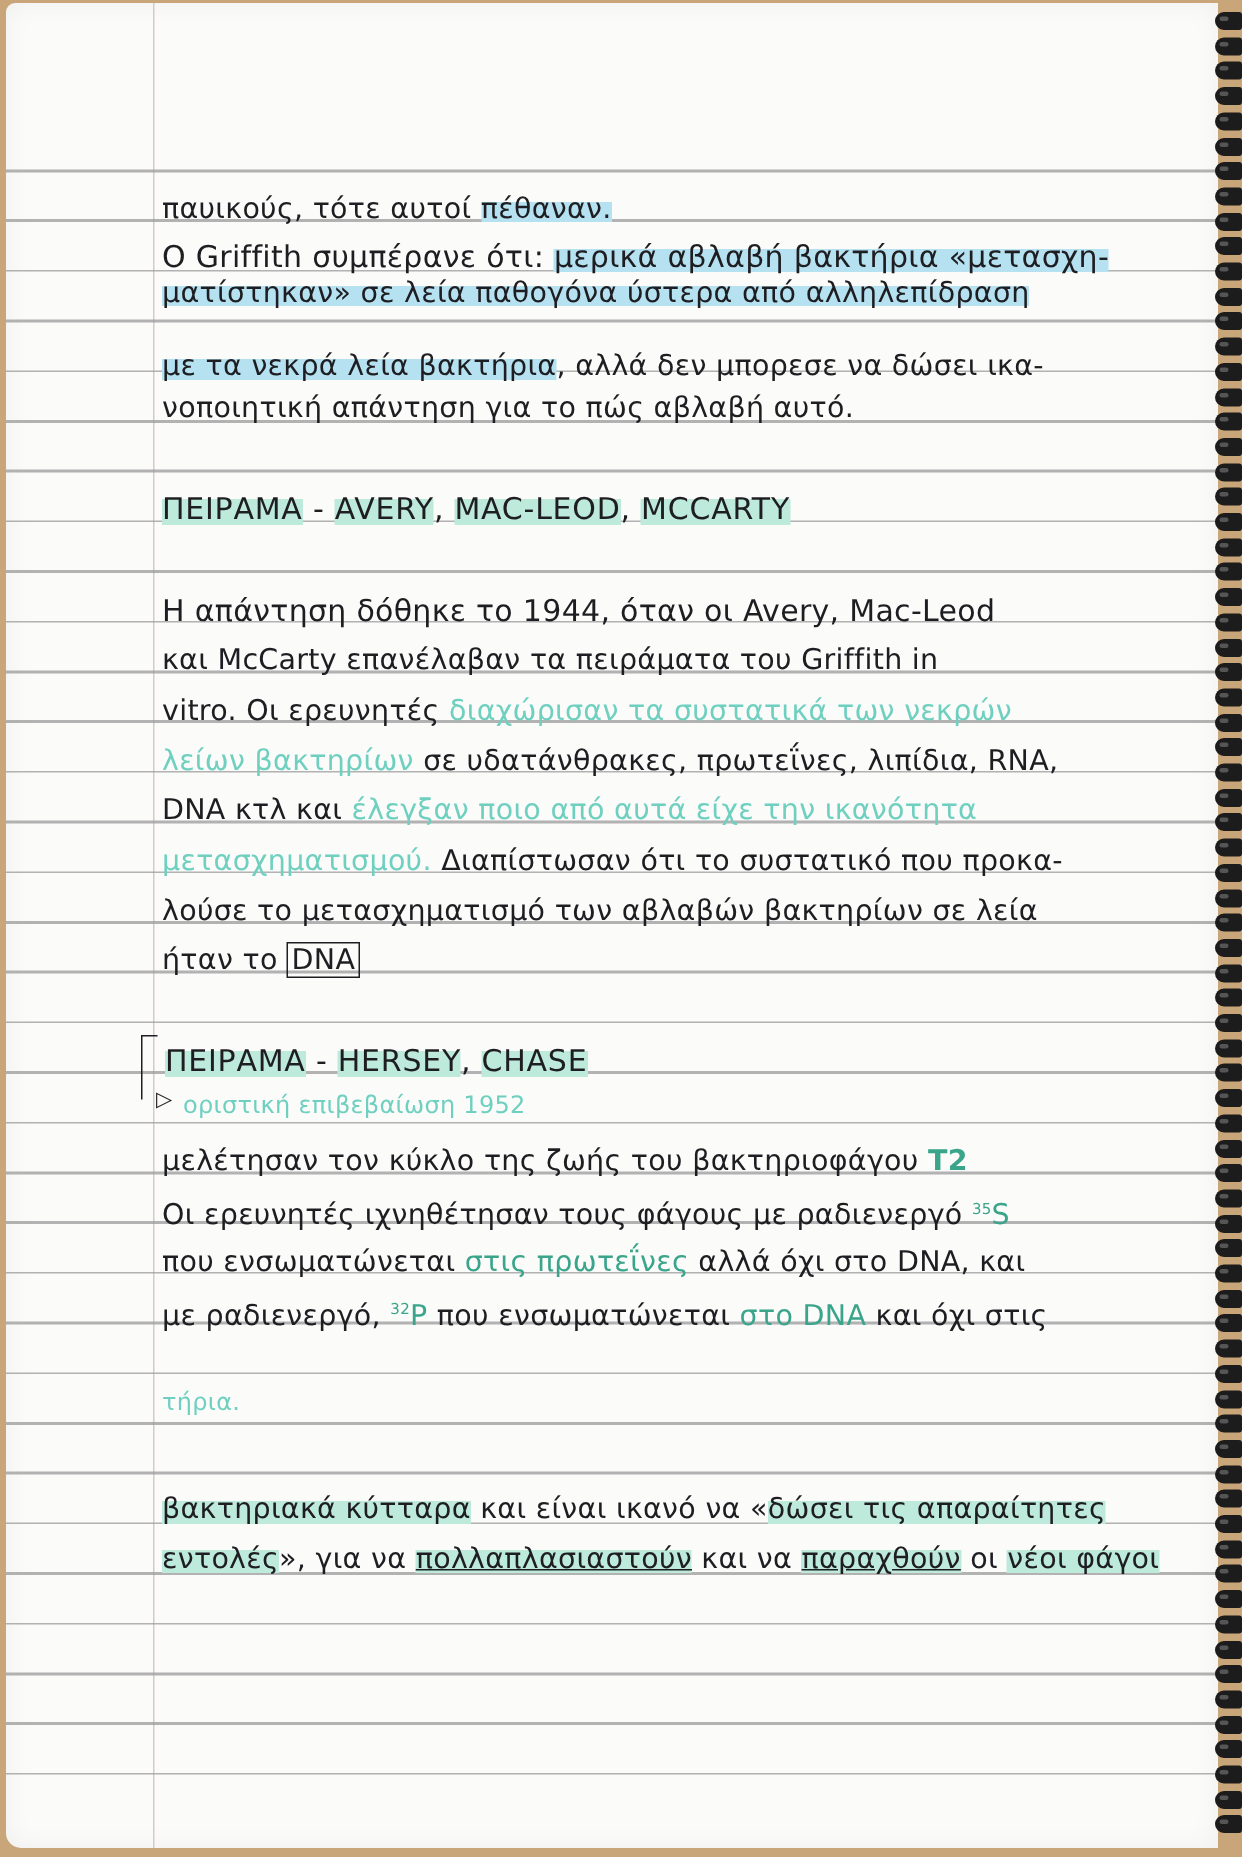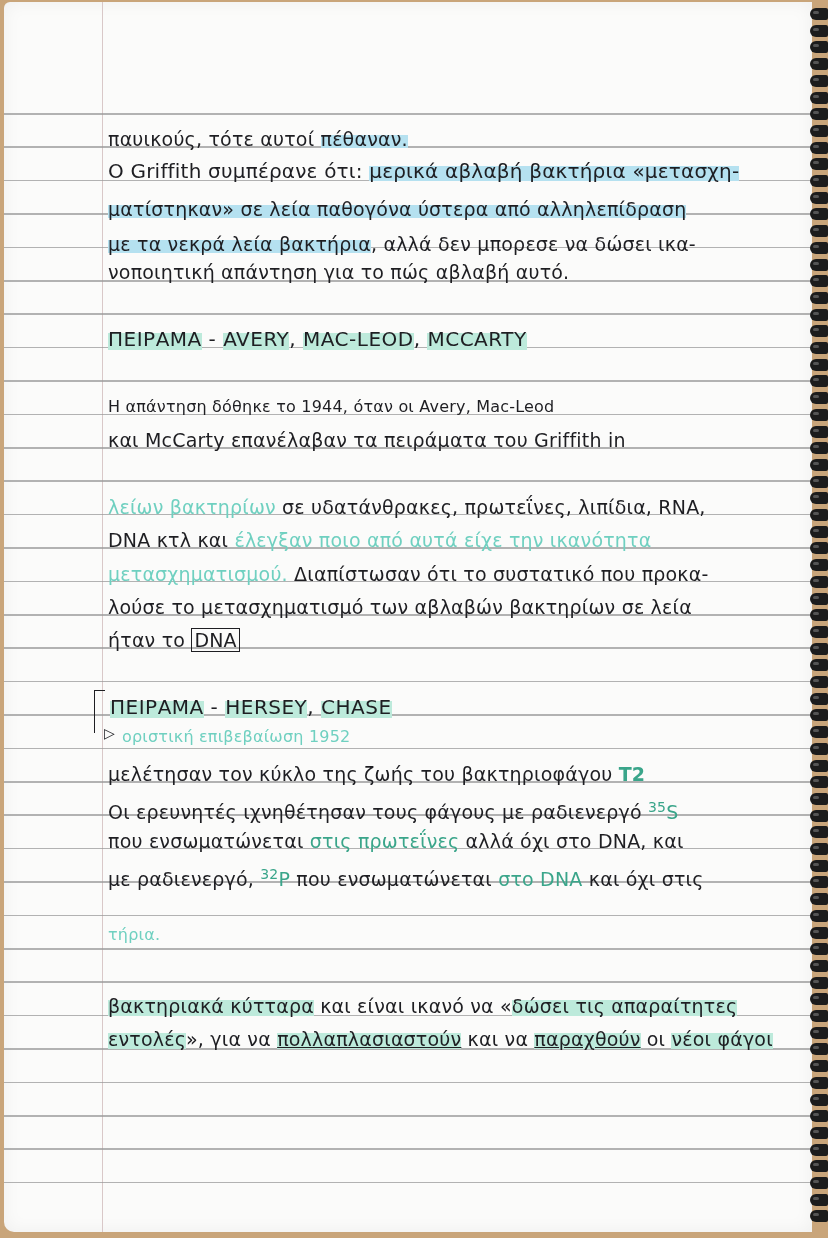--- a/index.html
+++ b/index.html
@@ -12,21 +12,21 @@
   .ring{position:absolute;right:0;width:18px;height:12px;background:#1c1c1c;border-radius:6px 2px 2px 6px;}
   .ring::after{content:"";position:absolute;left:3px;top:3px;width:6px;height:3px;background:#555;border-radius:2px;}
   .line{position:absolute;left:104px;white-space:nowrap;font-size:19px;color:#1e1e22;letter-spacing:.2px;line-height:26px;}
   .hl-blue{background:linear-gradient(transparent 30%,#b5e1f0 30%,#b5e1f0 92%,transparent 92%);}
   .hl-mint{background:linear-gradient(transparent 25%,#bdeadb 25%,#bdeadb 95%,transparent 95%);}
   .teal{color:#3aa58a;}
   .teal-light{color:#6fd0c0;}
   .boxed{border:1.5px solid #1e1e22;padding:0 2px;}
   .heading{font-size:20px;letter-spacing:.5px;}
   .ul{text-decoration:underline;text-decoration-color:#1e1e22;}
-  .sup{font-size:14px;vertical-align:super;margin-top:36px;}
+  .sup{font-size:10px;vertical-align:super;margin-top:36px;}
   .bracket{position:absolute;left:90px;top:688px;width:10px;height:42px;border-left:1.5px solid #1e1e22;border-top:1.5px solid #1e1e22;}
   .arrowhead{position:absolute;left:100px;top:723px;font-size:14px;color:#1e1e22;}
 </style>
 </head>
 <body>
 
 <div class="page">
   <div class="margin"></div>
 
   <div id="rules">
@@ -64,36 +64,39 @@
       <div class="rule" style="top: 1146.4px;"></div>
       <div class="rule" style="top: 1179.8px;"></div>
     </div>
 
   <div class="line" style="top:124px">
     <span>παυικούς, τότε αυτοί </span><span class="hl-blue">πέθαναν.</span>
   </div>
   <div class="line" style="top:156px;font-size:20px">
     <span>Ο Griffith συμπέρανε ότι: </span><span class="hl-blue">μερικά αβλαβή βακτήρια «μετασχη-</span>
   </div>
-  <div class="line" style="top:194px">
+  <div class="line" style="top:180px">
     <span class="hl-blue">ματίστηκαν» σε λεία παθογόνα ύστερα από αλληλεπίδραση</span>
   </div>
   <div class="line" style="top:229px">
     <span class="hl-blue">με τα νεκρά λεία βακτήρια</span><span>, αλλά δεν μπορεσε να δώσει ικα-</span>
   </div>
   <div class="line" style="top:257px">
     <span>νοποιητική απάντηση για το πώς αβλαβή αυτό.</span>
   </div>
 
   <div class="line heading" style="top:324px">
     <span class="hl-mint">ΠΕΙΡΑΜΑ</span><span> - </span><span class="hl-mint">AVERY</span><span>, </span><span class="hl-mint">MAC-LEOD</span><span>, </span><span class="hl-mint">MCCARTY</span>
   </div>
 
-  <div class="line" style="top:392px;font-size:16px"><span>Η απάντηση δόθηκε το 1944, όταν οι Avery, Mac-Leod</span></div>
+  <div class="line" style="top:392px;font-size:20px"><span>Η απάντηση δόθηκε το 1944, όταν οι Avery, Mac-Leod</span></div>
   <div class="line" style="top:425px"><span>και McCarty επανέλαβαν τα πειράματα του Griffith in</span></div>
+  <div class="line" style="top:459px">
+    <span>vitro. Οι ερευνητές </span><span class="teal-light">διαχώρισαν τα συστατικά των νεκρών</span>
+  </div>
   <div class="line" style="top:492px">
     <span class="teal-light">λείων βακτηρίων</span><span> σε υδατάνθρακες, πρωτεΐνες, λιπίδια, RNA,</span>
   </div>
   <div class="line" style="top:525px">
     <span>DNA κτλ και </span><span class="teal-light">έλεγξαν ποιο από αυτά είχε την ικανότητα</span>
   </div>
   <div class="line" style="top:559px">
     <span class="teal-light">μετασχηματισμού.</span><span> Διαπίστωσαν ότι το συστατικό που προκα-</span>
   </div>
   <div class="line" style="top:592px"><span>λούσε το μετασχηματισμό των αβλαβών βακτηρίων σε λεία</span></div>

